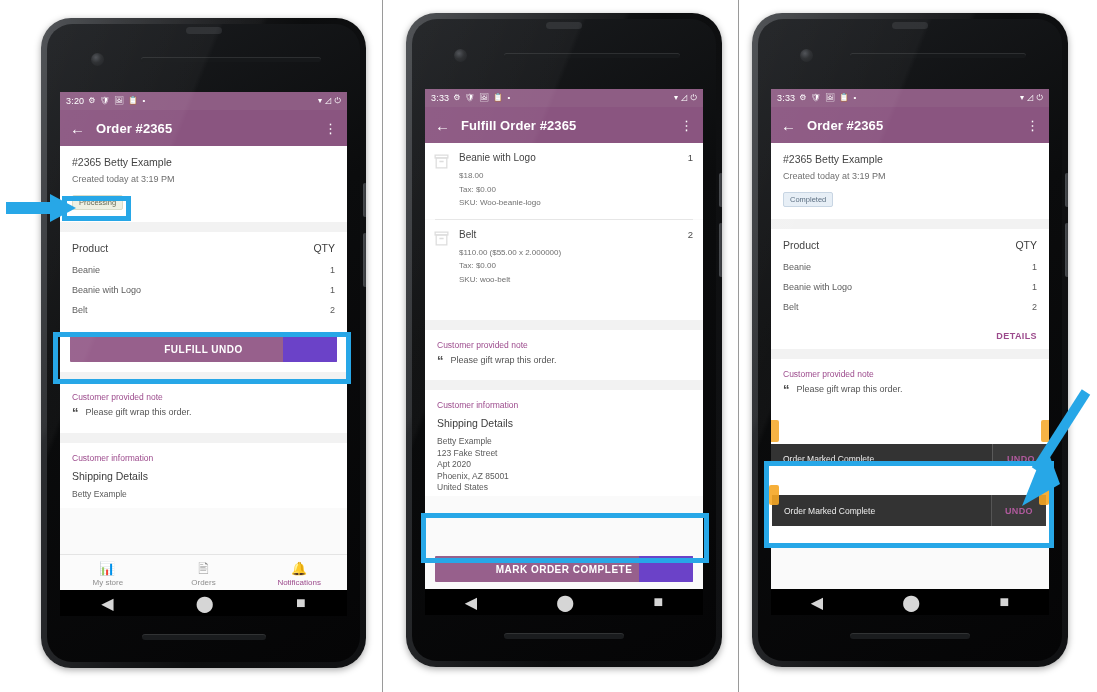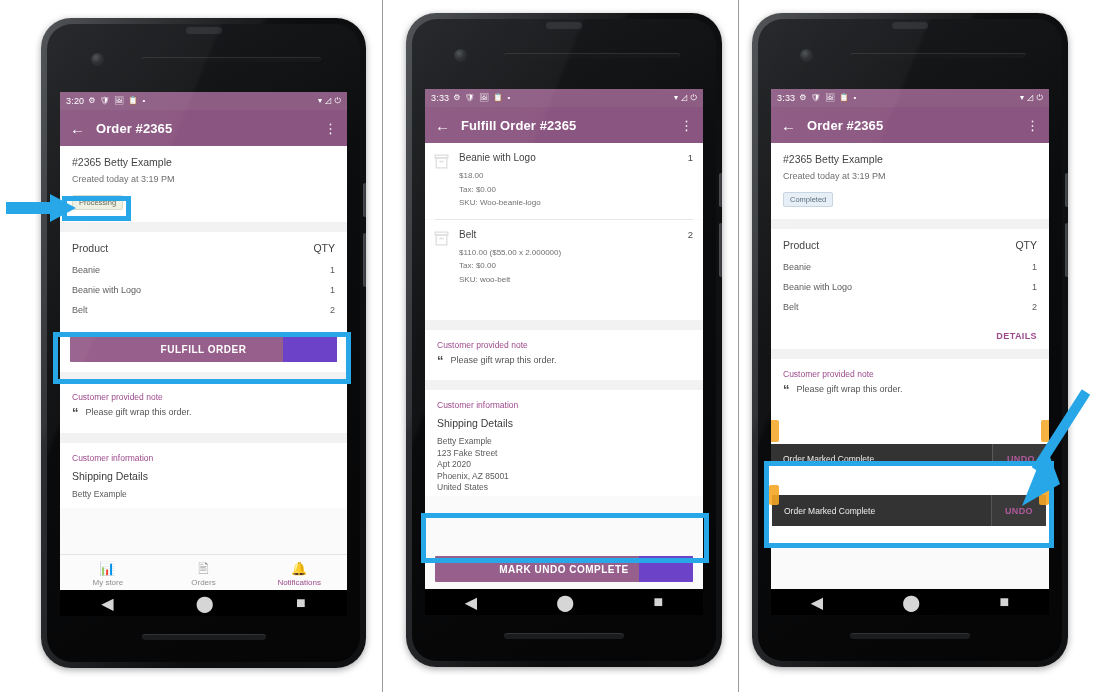--- a/index.html
+++ b/index.html
@@ -221,21 +221,21 @@
               </div>
               <div class="prow">
                 <span>Belt</span>
                 <span class="qty">2</span>
               </div>
             </div>
 
             <div class="btn-wrap" style="padding-top:8px;padding-bottom:10px;">
               <div class="btn">
                 <span class="ripple"></span>
-                <span class="lbl">FULFILL ORDER</span>
+                <span class="lbl">FULFILL UNDO</span>
               </div>
             </div>
 
             <div class="gap"></div>
 
             <div class="card" style="padding-top:10px;padding-bottom:14px;">
               <div class="sect-label">Customer provided note</div>
               <div class="quote-row">
                 <span class="quote-mark">“</span>
                 <span class="quote-text">Please gift wrap this order.</span>
@@ -378,21 +378,21 @@
 123 Fake Street
 Apt 2020
 Phoenix, AZ 85001
 United States</div>
             </div>
           </div>
 
           <div class="btn-wrap" style="position:absolute;left:0;right:0;bottom:0;padding:7px 10px 9px;background:#fafafa;">
             <div class="btn">
               <span class="ripple"></span>
-              <span class="lbl">MARK UNDO COMPLETE</span>
+              <span class="lbl">MARK ORDER COMPLETE</span>
             </div>
           </div>
         </div>
 
         <div class="androidnav" style="bottom:46px; left:13px; right:13px;">
           <span class="an-ico">◀</span>
           <span class="an-ico">⬤</span>
           <span class="an-ico">■</span>
         </div>
 

